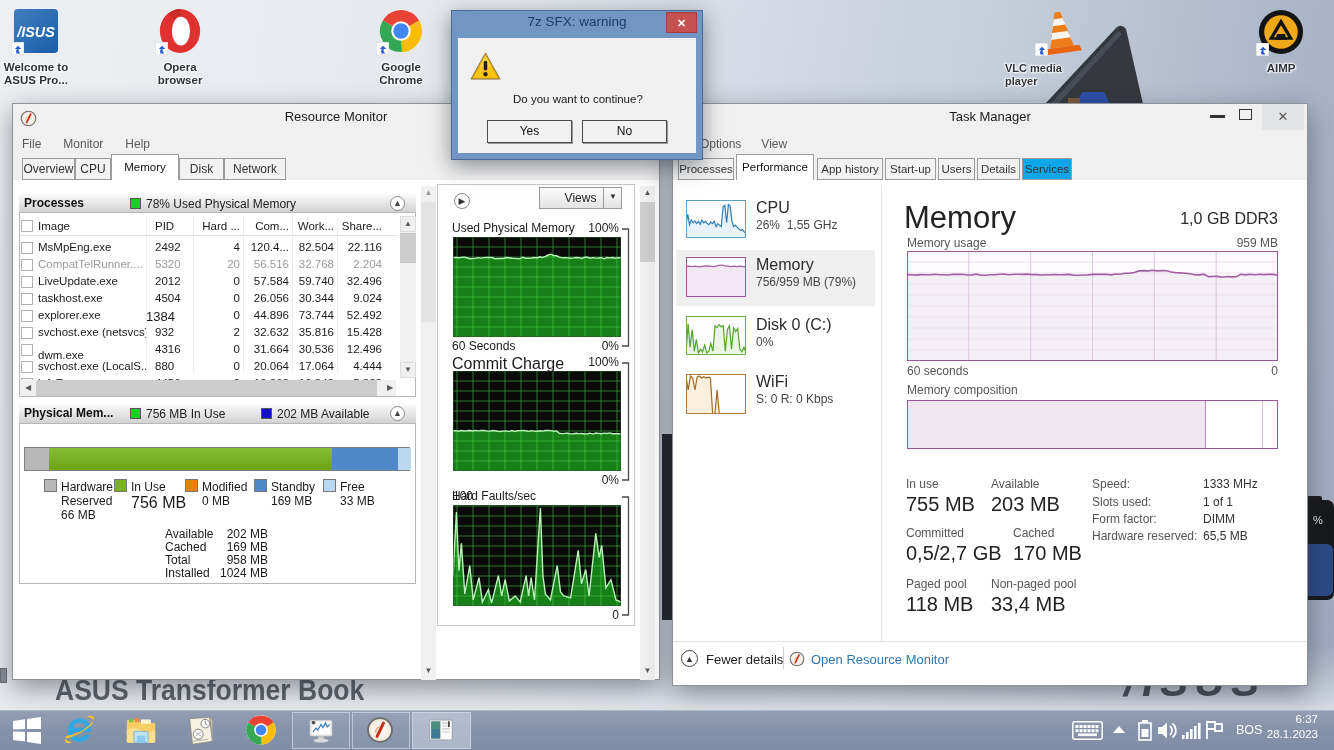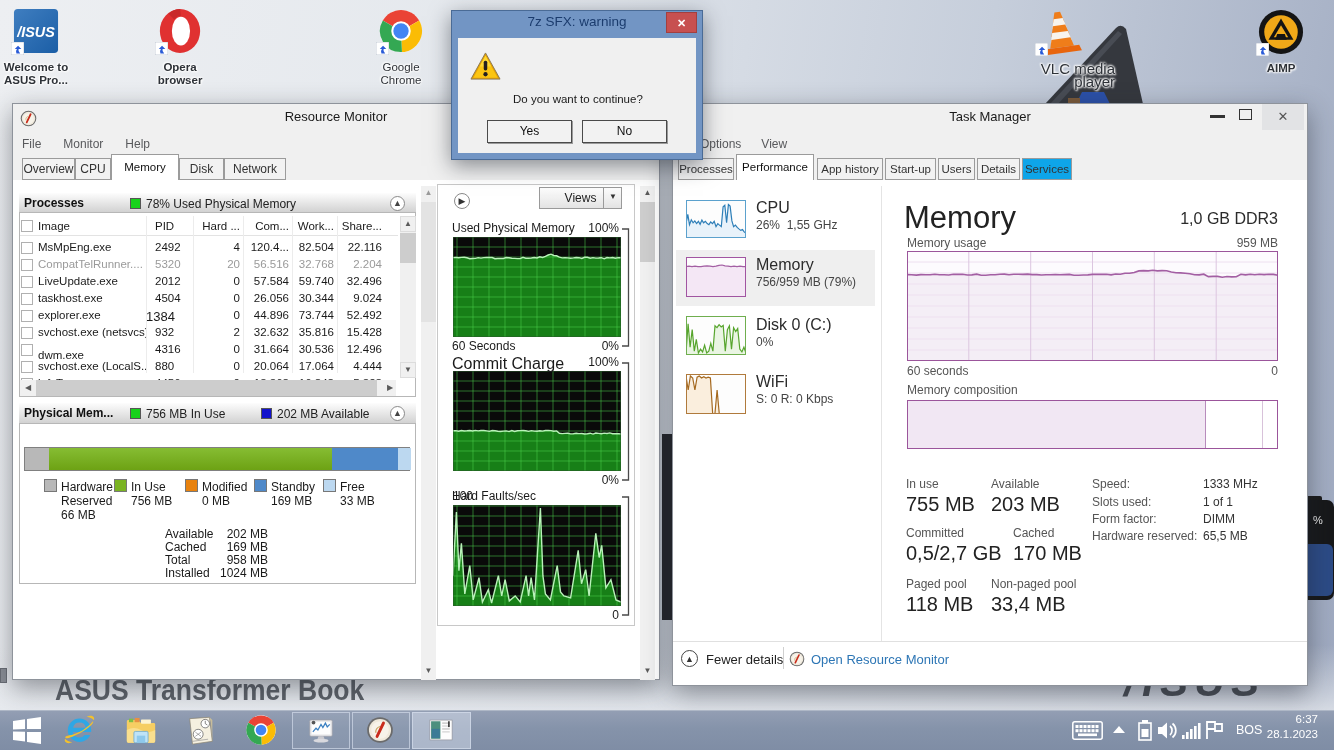--- a/index.html
+++ b/index.html
@@ -56,36 +56,36 @@
 <path d="M24 24 L5 13 A22 22 0 0 1 43 13 Z" fill="#ea4335"></path>
 <path d="M24 24 L43 13 A22 22 0 0 1 25 46 Z" fill="#fbbc05"></path>
 <path d="M24 24 L25 46 A22 22 0 0 1 5 13 Z" fill="#34a853"></path>
 <circle cx="24" cy="24" r="10.2" fill="#fff"></circle>
 <circle cx="24" cy="24" r="8" fill="#4285f4"></circle>
 </svg>
     <svg viewBox="0 0 12 12" width="13" height="13" class="abs" style="left:376px;top:42px">
 <rect x="0" y="0" width="12" height="12" fill="#fff" stroke="#9aa7b8" stroke-width="0.5"></rect>
 <path d="M3 9 L3 5.5 Q5.5 4.5 7 6 L7 4 L10 7 L7 10 L7 7.5 Q5 6.8 3 9 Z" fill="#2a5bd7" transform="rotate(-90 6.5 7)"></path>
 </svg>
-    <div class="abs" style="left:346px;top:61px;width:110px;text-align:center;font-size:11.5px;line-height:13px;color:#2e3238;font-weight:normal;text-shadow:0 0 2px #fff,0 0 3px #fff,1px 1px 2px #fff,-1px -1px 2px #fff">Google<br>Chrome</div>
+    <div class="abs" style="left:346px;top:61px;width:110px;text-align:center;font-size:11.5px;line-height:13px;color:#2e3238;font-weight:bold;text-shadow:0 0 2px #fff,0 0 3px #fff,1px 1px 2px #fff,-1px -1px 2px #fff">Google<br>Chrome</div>
     <svg viewBox="0 0 48 48" width="46" height="46" class="abs" style="left:1037px;top:9px">
 <g transform="rotate(-8 24 24)">
 <path d="M21 3 L27 3 L30 14 L18 14 Z" fill="#ef7d1a"></path>
 <path d="M19.2 10 L28.8 10 L31.5 20 L16.5 20 Z" fill="#f8f4ee"></path>
 <path d="M17.5 17 L30.5 17 L33.5 28 L14.5 28 Z" fill="#ef7d1a"></path>
 <path d="M15.8 24 L32.2 24 L35 34 L13 34 Z" fill="#f8f4ee"></path>
 <path d="M14 31 L34 31 L36.5 40 L11.5 40 Z" fill="#ef7d1a"></path>
 <path d="M6 40 L42 40 L44 46 L4 46 Z" fill="#e8650d"></path>
 </g>
 </svg>
     <svg viewBox="0 0 12 12" width="13" height="13" class="abs" style="left:1035px;top:43px">
 <rect x="0" y="0" width="12" height="12" fill="#fff" stroke="#9aa7b8" stroke-width="0.5"></rect>
 <path d="M3 9 L3 5.5 Q5.5 4.5 7 6 L7 4 L10 7 L7 10 L7 7.5 Q5 6.8 3 9 Z" fill="#2a5bd7" transform="rotate(-90 6.5 7)"></path>
 </svg>
-    <div class="abs" style="left:1005px;top:62px;width:110px;text-align:right;font-size:15px;line-height:13px;color:#2e3238;font-weight:normal;text-shadow:0 0 2px #fff,0 0 3px #fff,1px 1px 2px #fff,-1px -1px 2px #fff">VLC media<br>player</div>
+    <div class="abs" style="left:1005px;top:62px;width:110px;text-align:left;font-size:11px;line-height:13px;color:#2e3238;font-weight:bold;text-shadow:0 0 2px #fff,0 0 3px #fff,1px 1px 2px #fff,-1px -1px 2px #fff">VLC media<br>player</div>
     <svg viewBox="0 0 48 48" width="46" height="46" class="abs" style="left:1258px;top:9px">
 <circle cx="24" cy="24" r="23" fill="#141414"></circle>
 <circle cx="24" cy="24" r="17.5" fill="#f0a818"></circle>
 <path d="M24 10 L37 32 L11 32 Z" fill="#141414"></path>
 <path d="M24 17 L31.5 29.5 L16.5 29.5 Z" fill="#f0a818"></path>
 <path d="M20 26 L28 26 L30 32 L18 32 Z" fill="#141414"></path>
 </svg>
     <svg viewBox="0 0 12 12" width="13" height="13" class="abs" style="left:1256px;top:43px">
 <rect x="0" y="0" width="12" height="12" fill="#fff" stroke="#9aa7b8" stroke-width="0.5"></rect>
 <path d="M3 9 L3 5.5 Q5.5 4.5 7 6 L7 4 L10 7 L7 10 L7 7.5 Q5 6.8 3 9 Z" fill="#2a5bd7" transform="rotate(-90 6.5 7)"></path>
@@ -227,21 +227,21 @@
     <div class="abs" style="left:25px;top:448px;width:24px;height:22px;background:#b8b8b8"></div>
     <div class="abs" style="left:49px;top:448px;width:283px;height:22px;background:linear-gradient(#86bd33,#6da214)"></div>
     <div class="abs" style="left:332px;top:448px;width:66px;height:22px;background:#4f89c9"></div>
     <div class="abs" style="left:398px;top:448px;width:13px;height:22px;background:#bcd8f0"></div>
     <div class="abs" style="left:44px;top:479px;width:13px;height:13px;background:#b8b8b8;border:1px solid #777"></div>
     <div class="abs" style="left:61px;top:480px;font-size:12px;color:#1a1a1a;white-space:nowrap">Hardware</div>
     <div class="abs" style="left:61px;top:494px;font-size:12px;color:#1a1a1a;white-space:nowrap">Reserved</div>
     <div class="abs" style="left:61px;top:508px;font-size:12px;color:#1a1a1a;white-space:nowrap">66 MB</div>
     <div class="abs" style="left:114px;top:479px;width:13px;height:13px;background:#7ab322;border:1px solid #777"></div>
     <div class="abs" style="left:131px;top:480px;font-size:12px;color:#1a1a1a;white-space:nowrap">In Use</div>
-    <div class="abs" style="left:131px;top:494px;font-size:12px;color:#1a1a1a;white-space:nowrap">756 MB</div>
+    <div class="abs" style="left:131px;top:494px;font-size:16px;color:#1a1a1a;white-space:nowrap">756 MB</div>
     <div class="abs" style="left:185px;top:479px;width:13px;height:13px;background:#e8820e;border:1px solid #777"></div>
     <div class="abs" style="left:202px;top:480px;font-size:12px;color:#1a1a1a;white-space:nowrap">Modified</div>
     <div class="abs" style="left:202px;top:494px;font-size:12px;color:#1a1a1a;white-space:nowrap">0 MB</div>
     <div class="abs" style="left:254px;top:479px;width:13px;height:13px;background:#4f89c9;border:1px solid #777"></div>
     <div class="abs" style="left:271px;top:480px;font-size:12px;color:#1a1a1a;white-space:nowrap">Standby</div>
     <div class="abs" style="left:271px;top:494px;font-size:12px;color:#1a1a1a;white-space:nowrap">169 MB</div>
     <div class="abs" style="left:323px;top:479px;width:13px;height:13px;background:#bcd8f0;border:1px solid #777"></div>
     <div class="abs" style="left:340px;top:480px;font-size:12px;color:#1a1a1a;white-space:nowrap">Free</div>
     <div class="abs" style="left:340px;top:494px;font-size:12px;color:#1a1a1a;white-space:nowrap">33 MB</div>
     <div class="abs" style="left:165px;top:527px;font-size:12px;color:#1a1a1a">Available</div>

